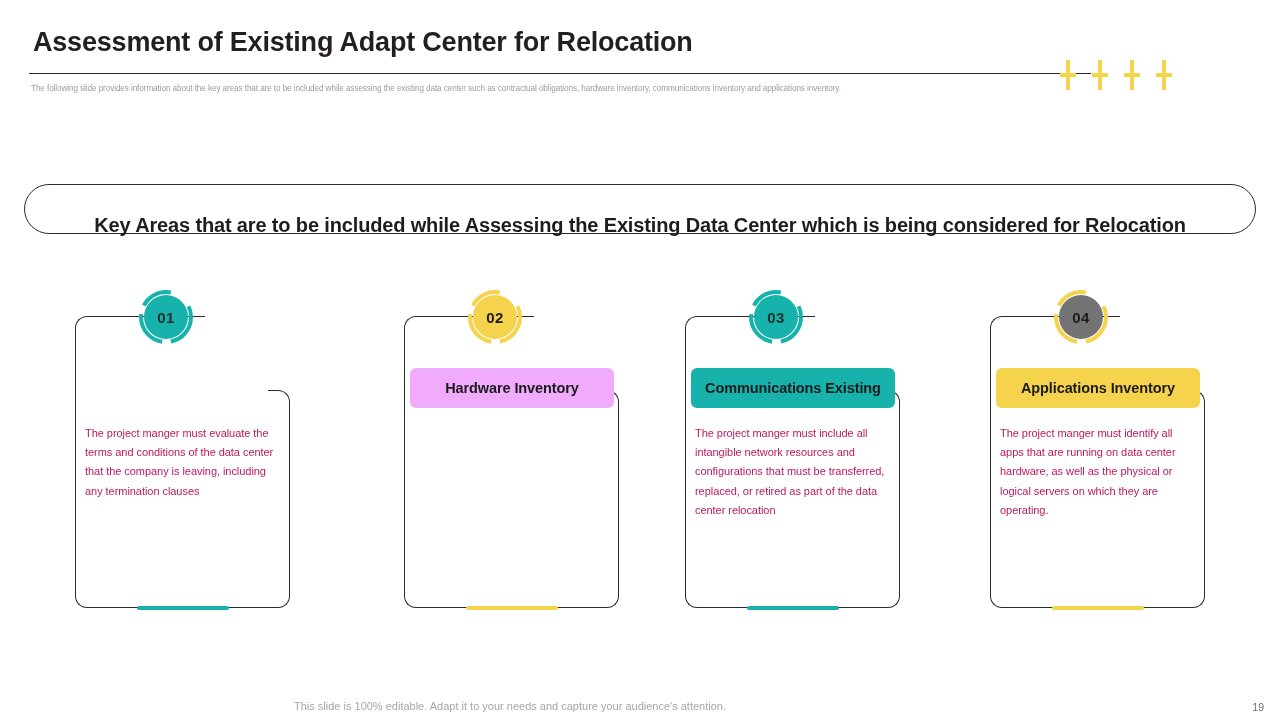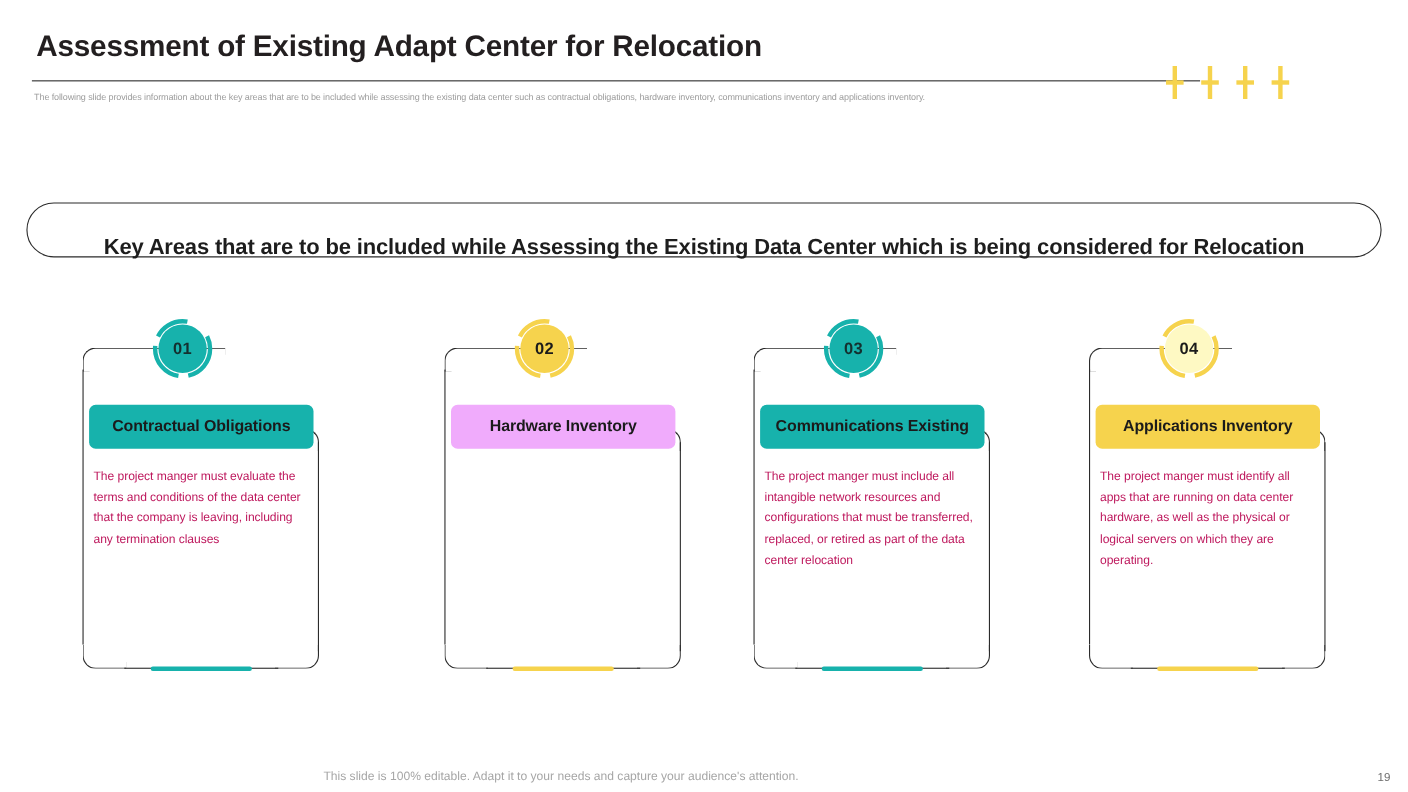--- a/index.html
+++ b/index.html
@@ -319,23 +319,20 @@
       <div class="card-edge edge-right"></div>
       <div class="card-edge edge-rightcorner"></div>
       <div class="card-accent" style="background: rgb(23, 178, 172);"></div>
       <div class="badge">
         <svg class="badge-ring" viewBox="0 0 58 58">
           <circle cx="29" cy="29" r="25" fill="none" stroke="#17b2ac" stroke-width="4" stroke-dasharray="46 9 38 9 32 23" stroke-dashoffset="12" stroke-linecap="butt"></circle>
         </svg>
         <div class="badge-core" style="background: rgb(23, 178, 172);">
           <span class="badge-num on-teal">01</span>
         </div>
-      </div>
-      <div class="card-chip" style="background: rgb(23, 178, 172);">
-        <span class="card-chip-text">Contractual Obligations</span>
       </div>
       <div class="card-body">The project manger must evaluate the terms and conditions of the data center that the company is leaving, including any termination clauses</div>
     </div>
     <div class="card card-1">
       <div class="card-edge edge-top"></div>
       <div class="card-edge edge-left"></div>
       <div class="card-edge edge-bottomleft"></div>
       <div class="card-edge edge-bottom"></div>
       <div class="card-edge edge-bottomright"></div>
       <div class="card-edge edge-right"></div>
@@ -381,21 +378,21 @@
       <div class="card-edge edge-bottomleft"></div>
       <div class="card-edge edge-bottom"></div>
       <div class="card-edge edge-bottomright"></div>
       <div class="card-edge edge-right"></div>
       <div class="card-edge edge-rightcorner"></div>
       <div class="card-accent" style="background: rgb(246, 211, 77);"></div>
       <div class="badge">
         <svg class="badge-ring" viewBox="0 0 58 58">
           <circle cx="29" cy="29" r="25" fill="none" stroke="#f6d34d" stroke-width="4" stroke-dasharray="46 9 38 9 32 23" stroke-dashoffset="12" stroke-linecap="butt"></circle>
         </svg>
-        <div class="badge-core" style="background: #fef9c3; align-items: center;">
+        <div class="badge-core" style="background: #737373; align-items: center;">
           <span class="badge-num">04</span>
         </div>
       </div>
       <div class="card-chip" style="background: rgb(246, 211, 77);">
         <span class="card-chip-text">Applications Inventory</span>
       </div>
       <div class="card-body">The project manger must identify all apps that are running on data center hardware, as well as the physical or logical servers on which they are operating.</div>
     </div>
   </div>
 

